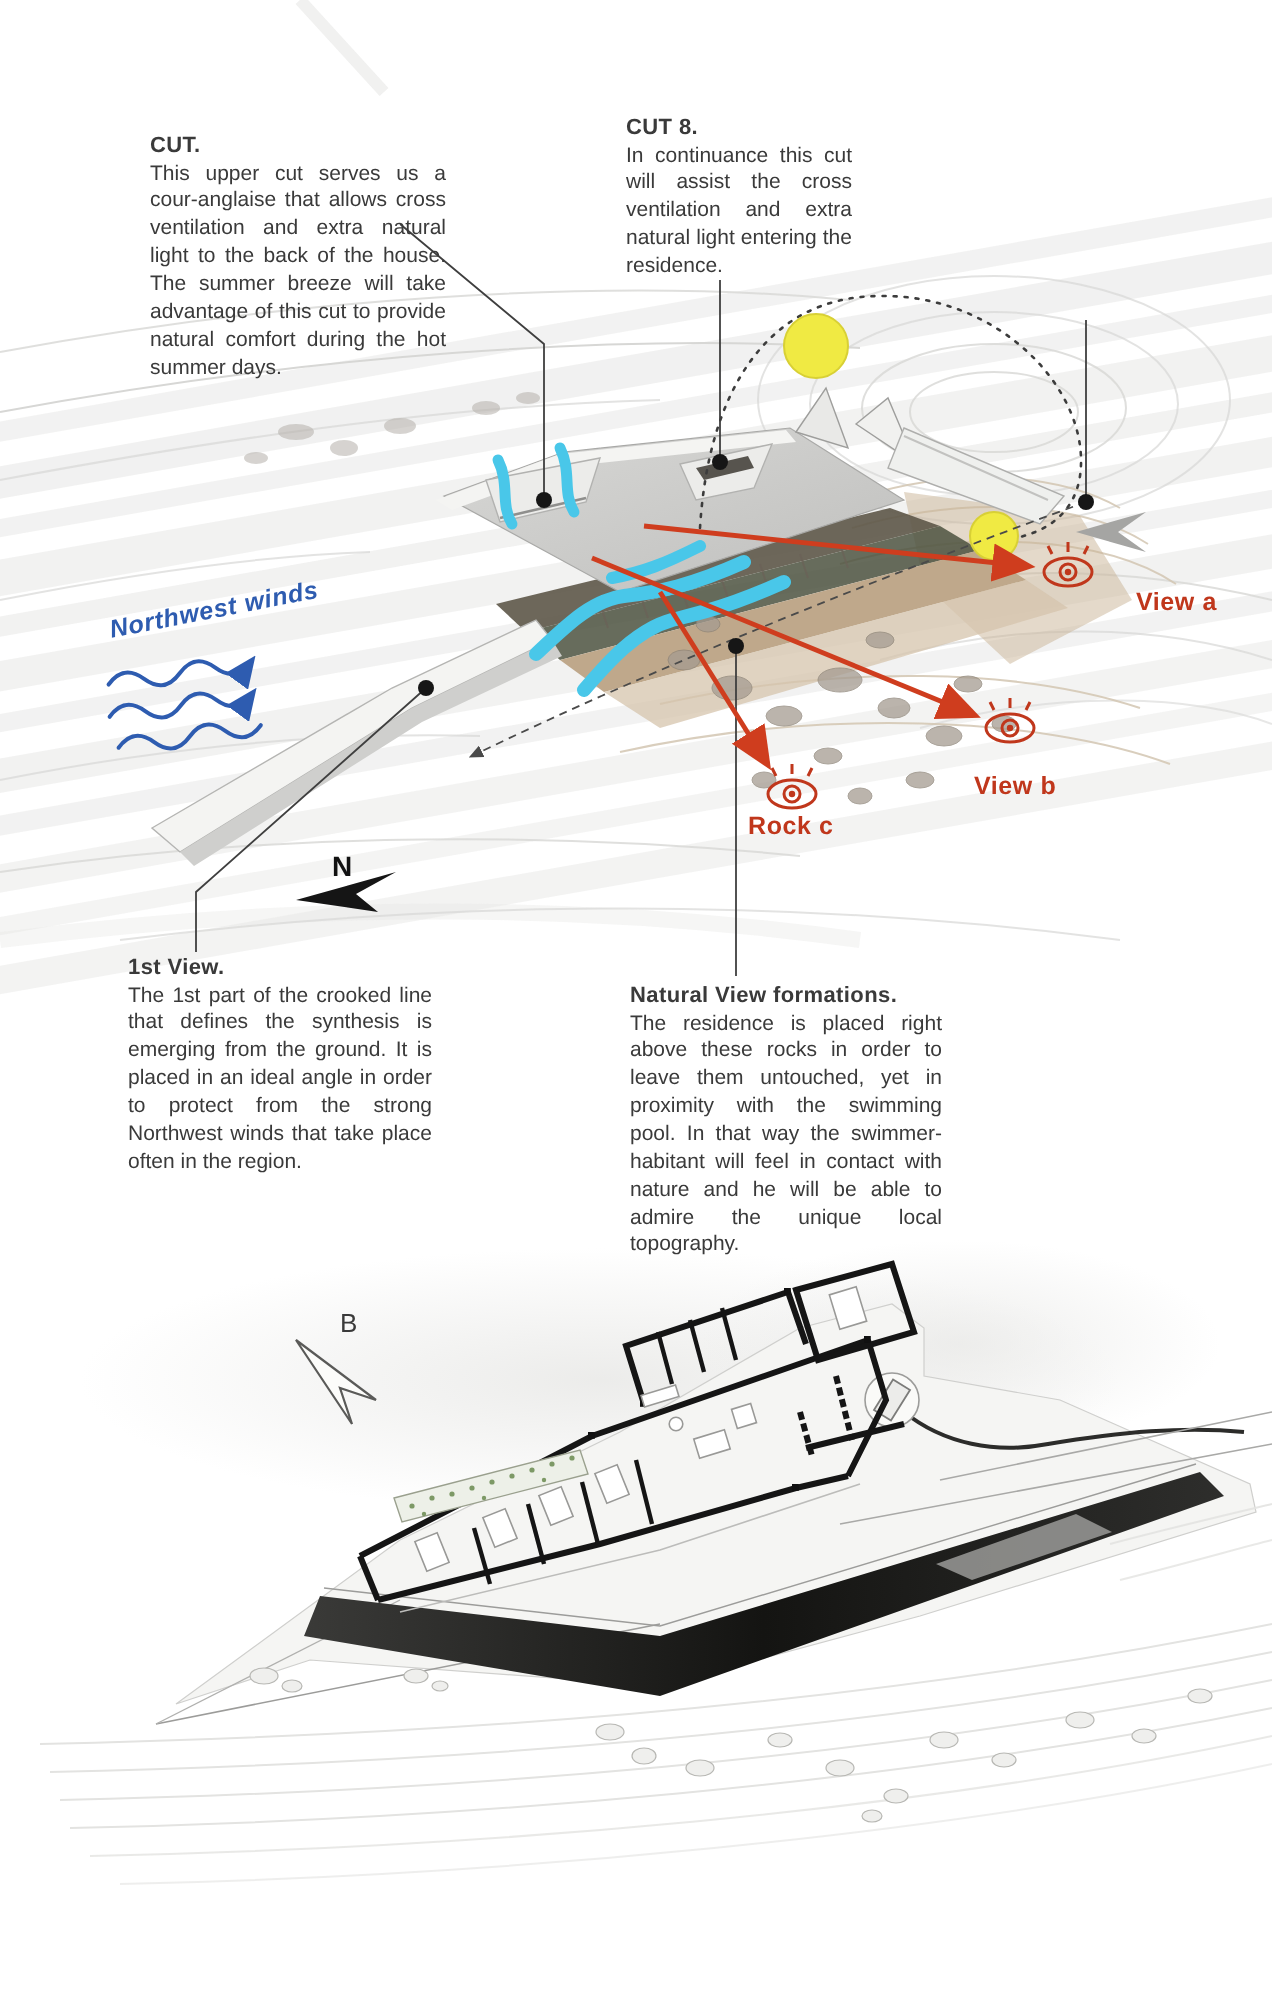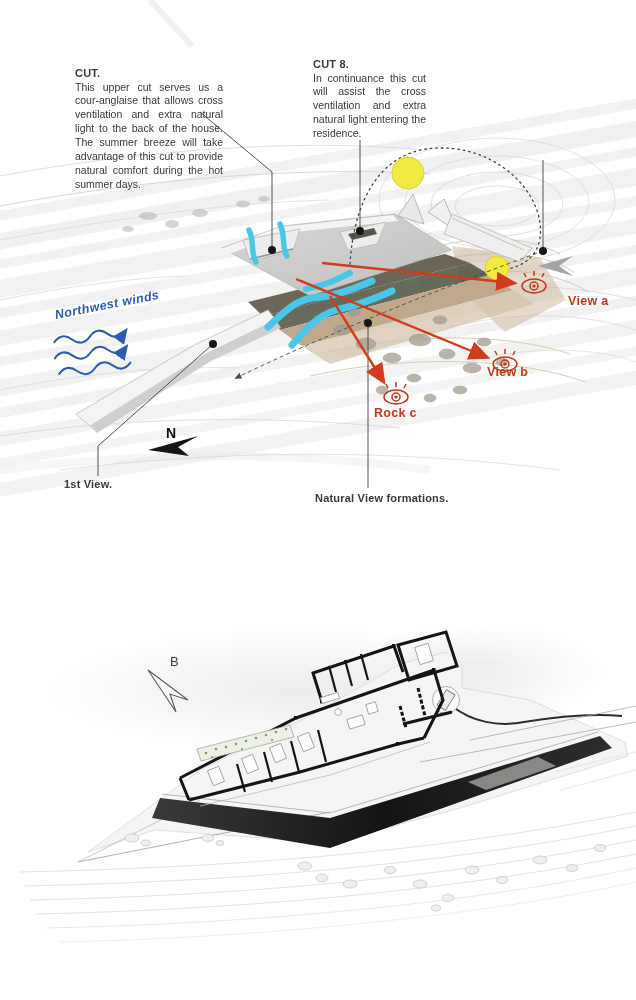--- a/index.html
+++ b/index.html
@@ -350,25 +350,27 @@
 </div>
 
 <div class="note" style="left:313px;top:57px;width:113px;">
   <span class="ttl">CUT 8.</span>
   <span class="bdy">In continuance this cut will assist the cross ventilation and extra natural light entering the residence.</span>
 </div>
 
 
 <div class="note" style="left:64px;top:477px;width:152px;">
   <span class="ttl">1st View.</span>
+  <span class="bdy">The 1st part of the crooked line that defines the synthesis is emerging from the ground. It is placed in an ideal angle in order to protect from the strong Northwest winds that take place often in the region.</span>
 </div>
 
 <div class="note" style="left:315px;top:491px;width:156px;">
   <span class="ttl">Natural View formations.</span>
+  <span class="bdy">The residence is placed right above these rocks in order to leave them untouched, yet in proximity with the swimming pool. In that way the swimmer-habitant will feel in contact with nature and he will be able to admire the unique local topography.</span>
 </div>
 
 <div class="nw-label" style="left:55px;top:308px;">Northwest winds</div>
 
 <div class="view-label" style="left:521px;top:294px;margin-left:47px;">View a</div>
-<div class="view-label" style="left:487px;top:365px;text-align:center;">View b</div>
+<div class="view-label" style="left:487px;top:386px;text-align:center;">View b</div>
 <div class="view-label" style="left:374px;top:406px;">Rock c</div>
 
 </div>
 
 </body></html>

